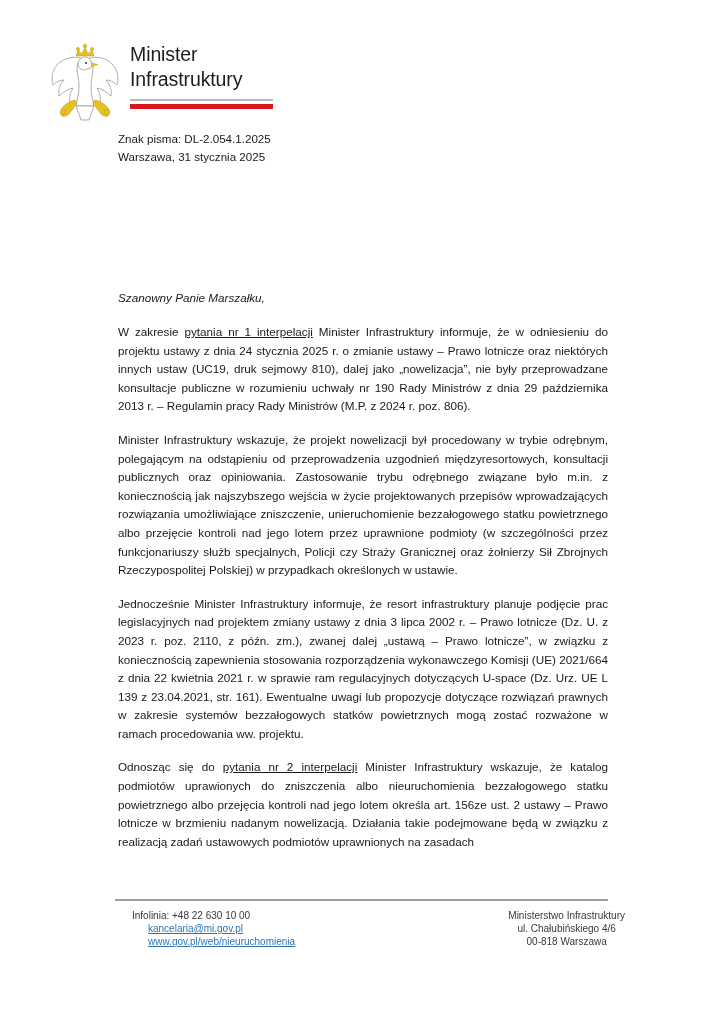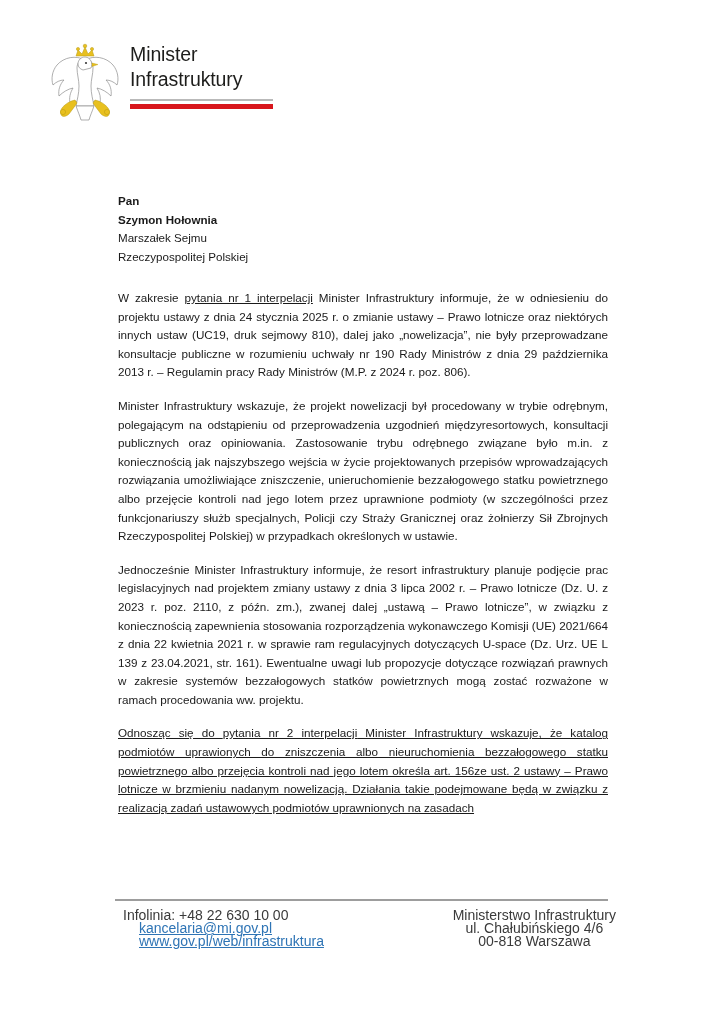--- a/index.html
+++ b/index.html
@@ -100,40 +100,40 @@
     margin: 0 0 16px 0;
   }
   p.para {
     margin: 0 0 15px 0;
     font-size: 11.7px;
     line-height: 18.6px;
     text-align: justify;
     text-justify: inter-word;
     hyphens: none;
   }
-  p.para:last-child { margin-bottom: 15px; text-decoration: underline; }
+  p.para:last-child { margin-bottom: 15px; }
   .u { text-decoration: underline; }
 
   
   .footer-rule {
     position: absolute;
     left: 115px;
     top: 899px;
     width: 493px;
     height: 1.5px;
     background: #9d9d9d;
   }
   .footer {
     position: absolute;
-    left: 123px;
+    left: 132px;
     top: 909px;
     width: 493px;
     display: flex;
     justify-content: space-between;
-    font-size: 14px;
+    font-size: 10px;
     line-height: 13.2px;
     color: #3a3a3a;
   }
   .footer-col { white-space: nowrap; }
   .footer-col.right { text-align: center; }
   .flink {
     color: #2e74b5;
     text-decoration: underline;
     display: block;
     padding-left: 16px;
@@ -181,46 +181,45 @@
     <div class="lh-text">
       <div class="lh-title">Minister</div>
       <div class="lh-title">Infrastruktury</div>
       <div class="lh-rules">
         <div class="rule-grey"></div>
         <div class="rule-red"></div>
       </div>
     </div>
   </div>
 
-
-  <div class="addressee">
-    <div class="bold">Pan</div>
-    <div class="bold">Szymon Hołownia</div>
-    <div>Marszałek Sejmu</div>
-    <div>Rzeczypospolitej Polskiej</div>
-  </div>
+  <div class="refblock">
+    <div>Znak pisma: DL-2.054.1.2025</div>
+    <div>Warszawa, 31 stycznia 2025</div>
+  </div>
+
 
   <div class="body-area">
+    <p class="salutation">Szanowny Panie Marszałku,</p>
 
 
     <p class="para"><span>W zakresie </span><span class="u">pytania nr 1 interpelacji</span><span> Minister Infrastruktury informuje, że w odniesieniu do projektu ustawy z dnia 24 stycznia 2025 r. o zmianie ustawy – Prawo lotnicze oraz niektórych innych ustaw (UC19, druk sejmowy 810), dalej jako „nowelizacja”, nie były przeprowadzane konsultacje publiczne w rozumieniu uchwały nr 190 Rady Ministrów z dnia 29 października 2013 r. – Regulamin pracy Rady Ministrów (M.P. z 2024 r. poz. 806).</span></p>
 
     <p class="para">Minister Infrastruktury wskazuje, że projekt nowelizacji był procedowany w trybie odrębnym, polegającym na odstąpieniu od przeprowadzenia uzgodnień międzyresortowych, konsultacji publicznych oraz opiniowania. Zastosowanie trybu odrębnego związane było m.in. z koniecznością jak najszybszego wejścia w życie projektowanych przepisów wprowadzających rozwiązania umożliwiające zniszczenie, unieruchomienie bezzałogowego statku powietrznego albo przejęcie kontroli nad jego lotem przez uprawnione podmioty (w szczególności przez funkcjonariuszy służb specjalnych, Policji czy Straży Granicznej oraz żołnierzy Sił Zbrojnych Rzeczypospolitej Polskiej) w przypadkach określonych w ustawie.</p>
 
     <p class="para">Jednocześnie Minister Infrastruktury informuje, że resort infrastruktury planuje podjęcie prac legislacyjnych nad projektem zmiany ustawy z dnia 3 lipca 2002 r. – Prawo lotnicze (Dz. U. z 2023 r. poz. 2110, z późn. zm.), zwanej dalej „ustawą – Prawo lotnicze”, w związku z koniecznością zapewnienia stosowania rozporządzenia wykonawczego Komisji (UE) 2021/664 z dnia 22 kwietnia 2021 r. w sprawie ram regulacyjnych dotyczących U-space (Dz. Urz. UE L 139 z 23.04.2021, str. 161). Ewentualne uwagi lub propozycje dotyczące rozwiązań prawnych w zakresie systemów bezzałogowych statków powietrznych mogą zostać rozważone w ramach procedowania ww. projektu.</p>
 
     <p class="para"><span>Odnosząc się do </span><span class="u">pytania nr 2 interpelacji</span><span> Minister Infrastruktury wskazuje, że katalog podmiotów uprawionych do zniszczenia albo nieuruchomienia bezzałogowego statku powietrznego albo przejęcia kontroli nad jego lotem określa art. 156ze ust. 2 ustawy – Prawo lotnicze w brzmieniu nadanym nowelizacją. Działania takie podejmowane będą w związku z realizacją zadań ustawowych podmiotów uprawnionych na zasadach</span></p>
   </div>
 
   <div class="footer-rule"></div>
   <div class="footer">
     <div class="footer-col">
       <div>Infolinia: +48 22 630 10 00</div>
       <a class="flink" href="#">kancelaria@mi.gov.pl</a>
-      <a class="flink" href="#">www.gov.pl/web/infrastruktura</a>
+      <a class="flink" href="#">www.gov.pl/web/nieuruchomienia</a>
     </div>
     <div class="footer-col right">
       <div>Ministerstwo Infrastruktury</div>
       <div>ul. Chałubińskiego 4/6</div>
       <div>00-818 Warszawa</div>
     </div>
   </div>
 
 </div>
 

